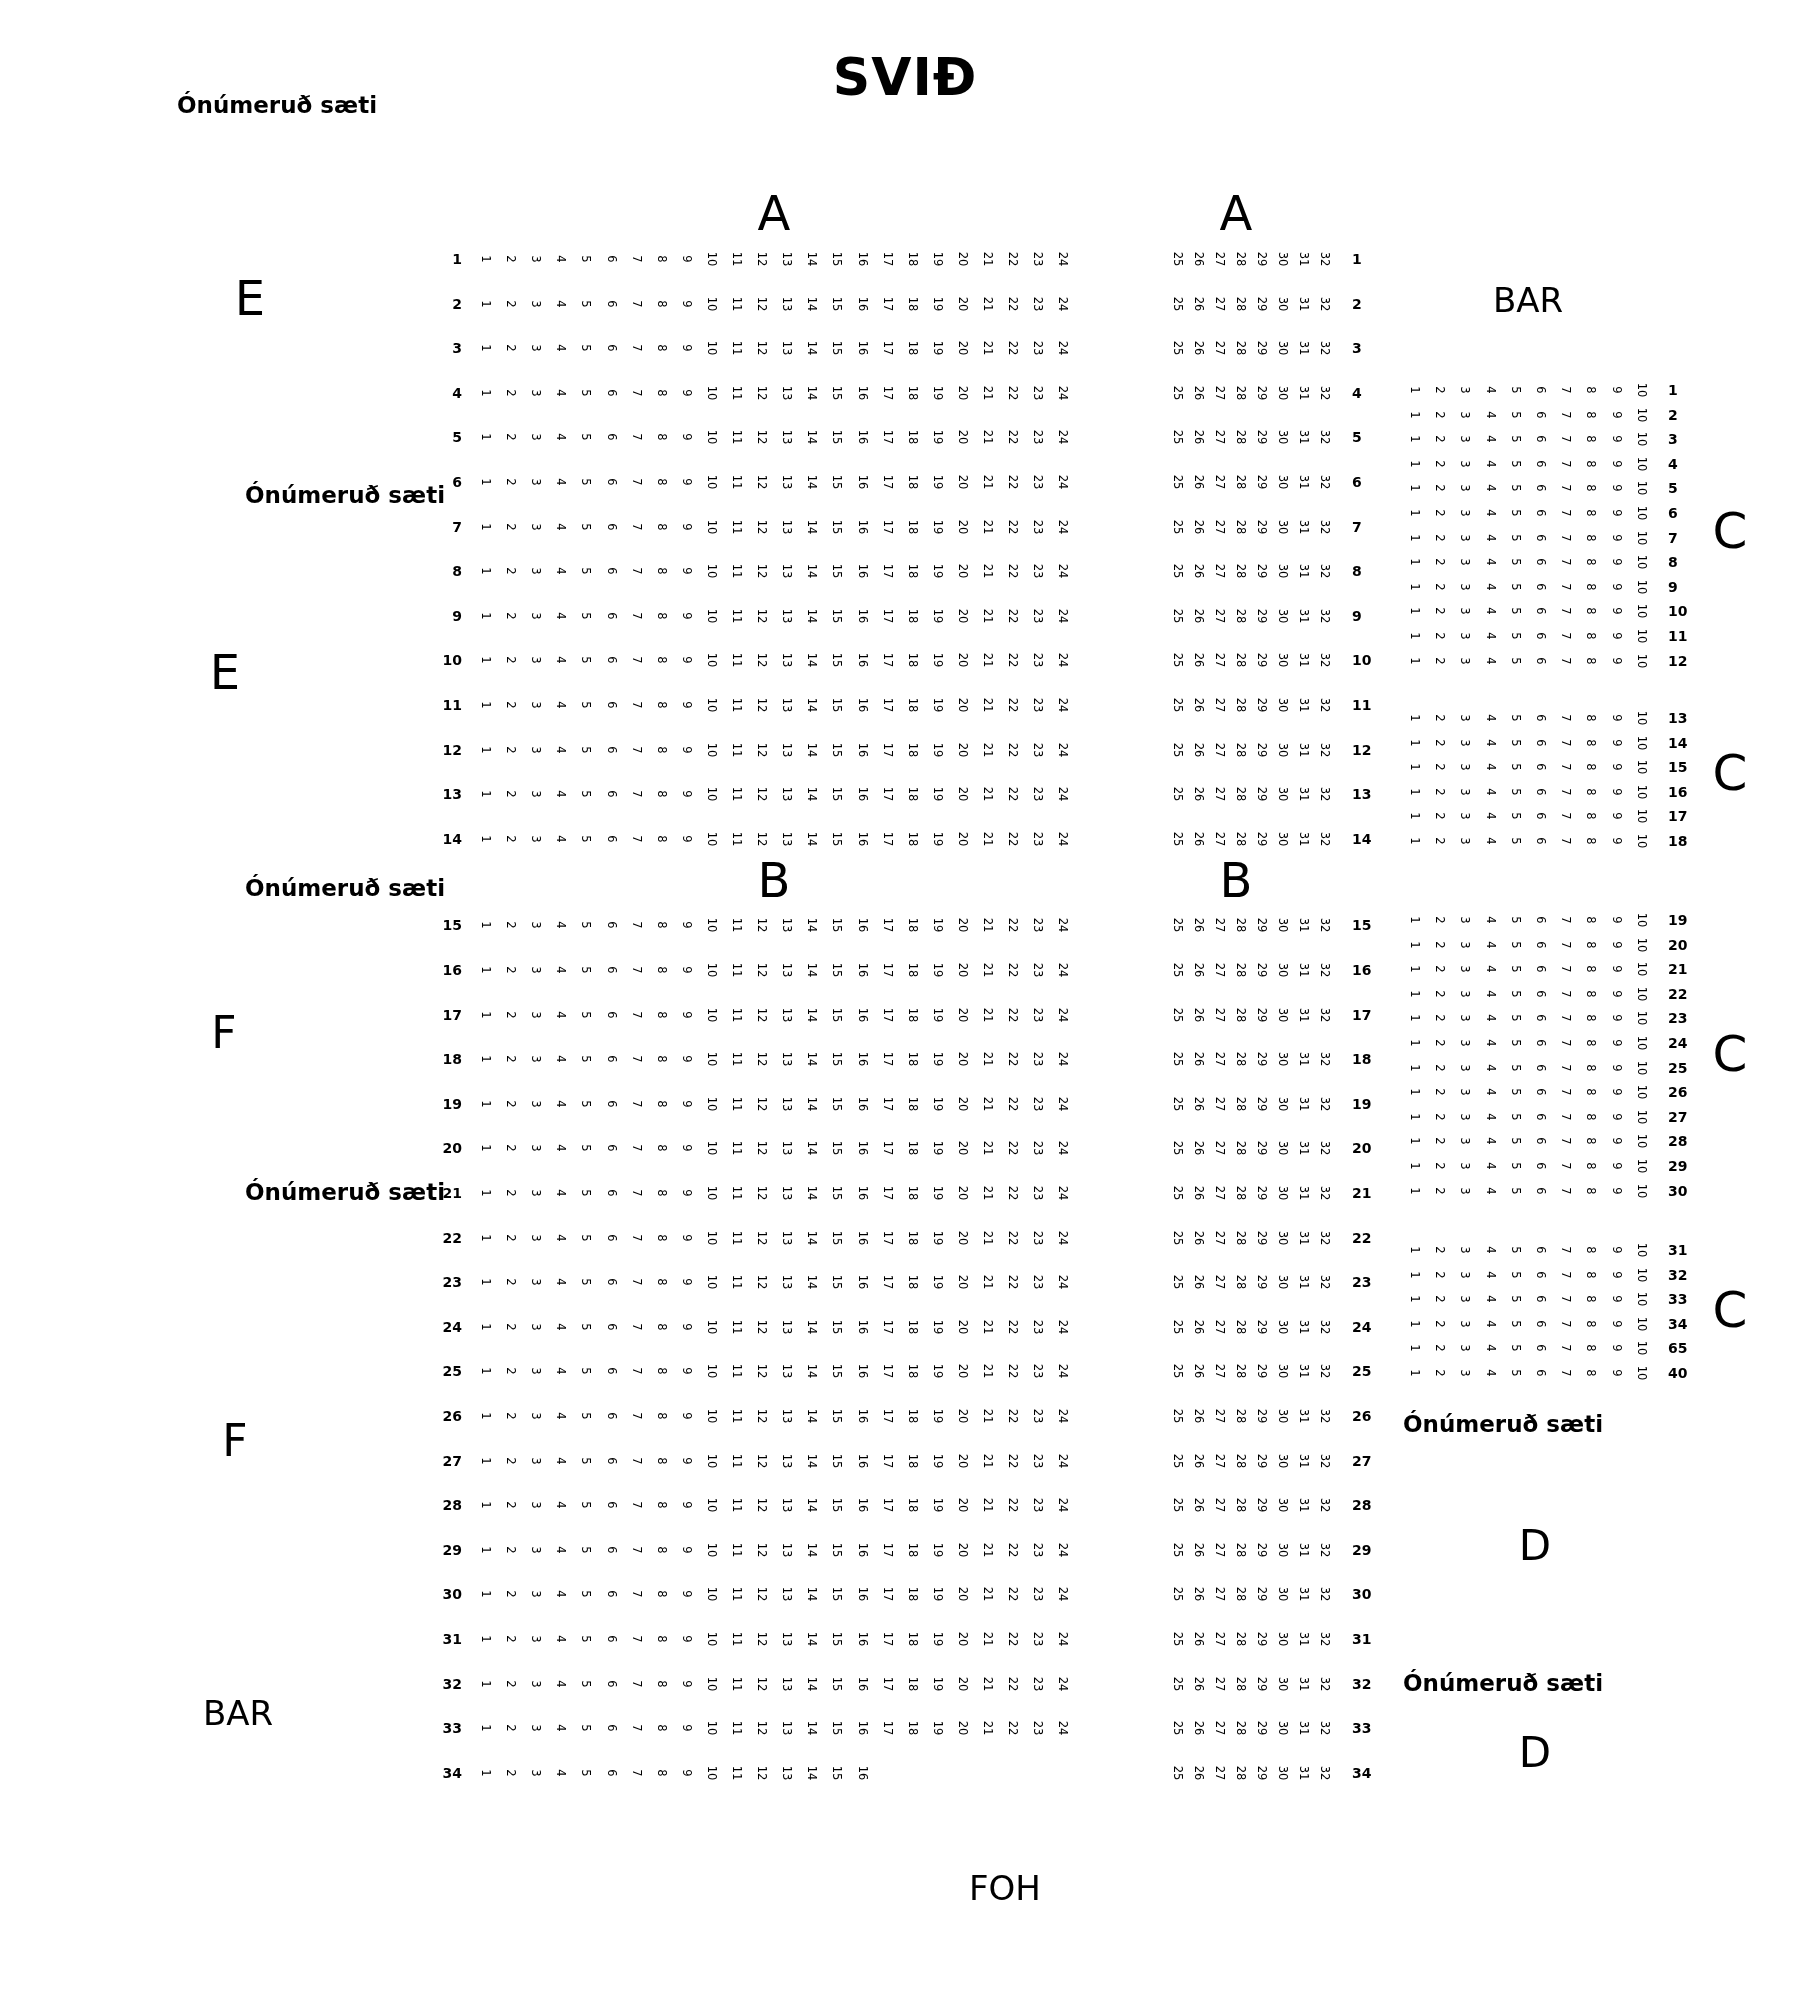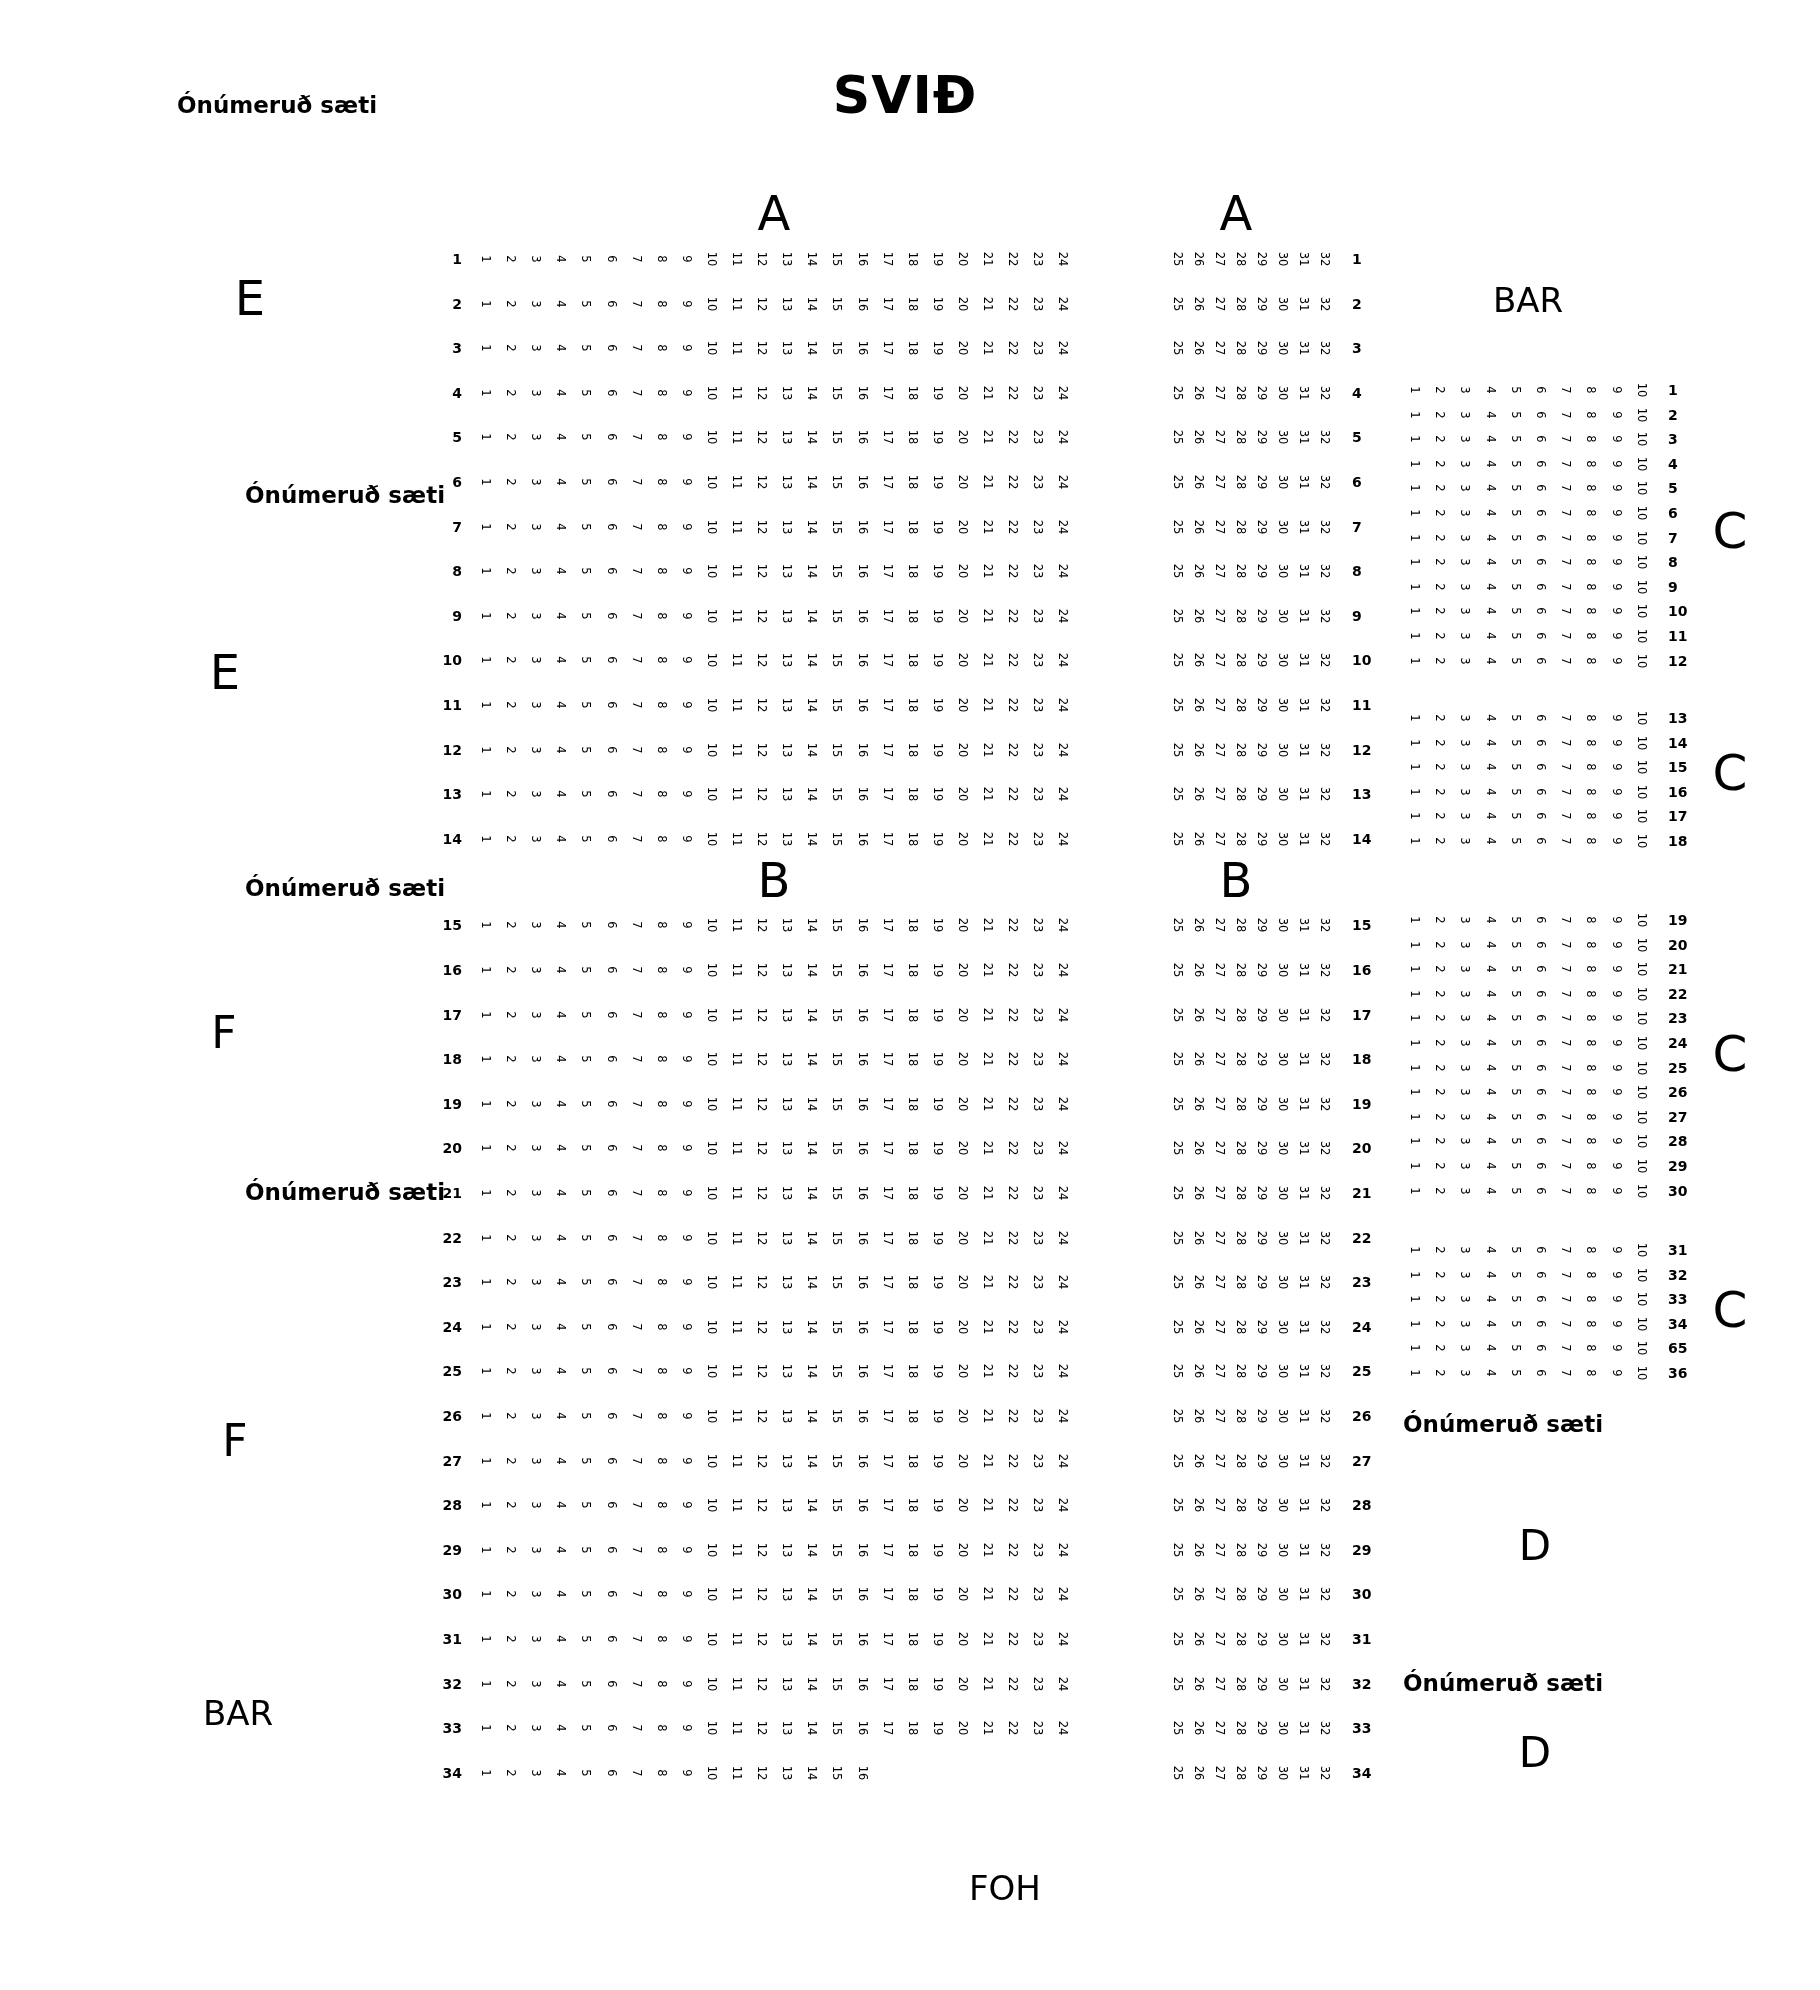--- a/index.html
+++ b/index.html
@@ -17,21 +17,21 @@
   .rn.right{text-align:left;}
   .rn.left{text-align:right;}
   .seat{position:absolute;width:16px;height:16px;line-height:16px;text-align:center;
         font-size:11.5px;font-weight:400;transform:rotate(90deg);cursor:default;}
 </style>
 </head>
 <body>
 
 <div class="stage" style="color: rgb(0, 0, 0); background: rgb(255, 255, 255);">
 
-  <div class="pos title" style="left:905px;top:95px;">SVIÐ</div>
+  <div class="pos title" style="left:905px;top:77px;">SVIÐ</div>
 
   <div class="pos unnum" style="left:277px;top:105px;">Ónúmeruð sæti</div>
   <div class="pos sec" style="left:250px;top:298px;">E</div>
   <div class="pos unnum" style="left:345px;top:495px;">Ónúmeruð sæti</div>
   <div class="pos sec" style="left:225px;top:672px;">E</div>
   <div class="pos unnum" style="left:345px;top:888px;">Ónúmeruð sæti</div>
   <div class="pos sec f" style="left:224px;top:1032px;">F</div>
   <div class="pos unnum" style="left:345px;top:1192px;">Ónúmeruð sæti</div>
   <div class="pos sec f" style="left:235px;top:1440px;">F</div>
   <div class="pos biglbl" style="left:238px;top:1713px;">BAR</div>
@@ -1588,17 +1588,17 @@
       <span class="seat" style="left: 1407px; top: 1365px;">1</span>
       <span class="seat" style="left: 1432.2px; top: 1365px;">2</span>
       <span class="seat" style="left: 1457.4px; top: 1365px;">3</span>
       <span class="seat" style="left: 1482.6px; top: 1365px;">4</span>
       <span class="seat" style="left: 1507.8px; top: 1365px;">5</span>
       <span class="seat" style="left: 1533px; top: 1365px;">6</span>
       <span class="seat" style="left: 1558.2px; top: 1365px;">7</span>
       <span class="seat" style="left: 1583.4px; top: 1365px;">8</span>
       <span class="seat" style="left: 1608.6px; top: 1365px;">9</span>
       <span class="seat" style="left: 1633.8px; top: 1365px;">10</span>
-      <span class="rn c" style="left: 1668px; width: 60px; top: 1364px;">36</span>
+      <span class="rn c" style="left: 1668px; width: 60px; top: 1364px;">40</span>
     </div>
 
   <div class="pos biglbl" style="left:1005px;top:1888px;">FOH</div>
 </div>
 
 </body></html>

